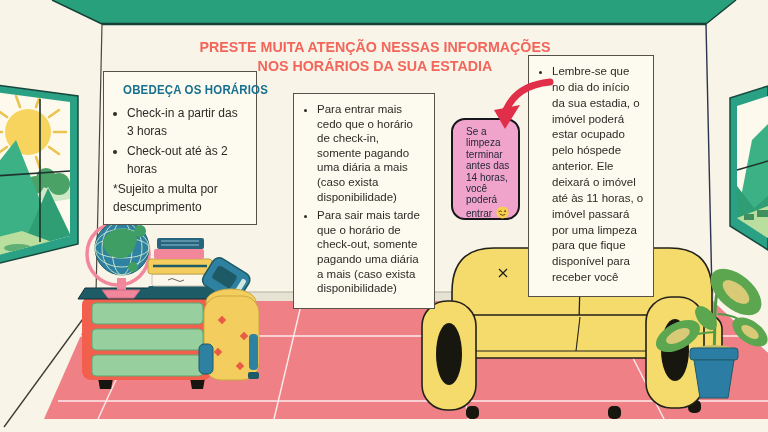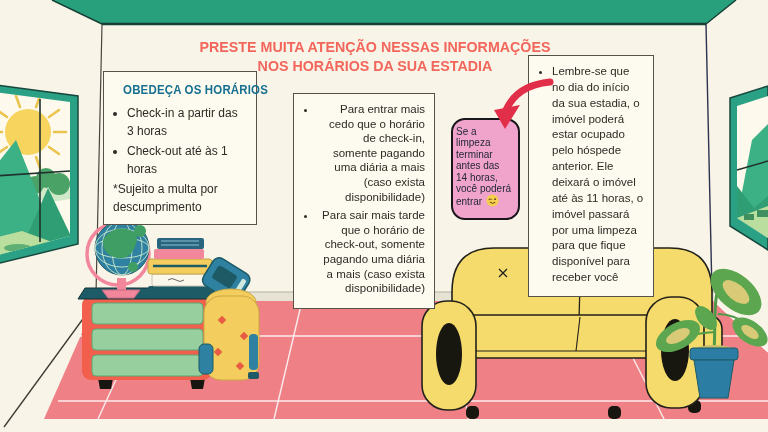--- a/index.html
+++ b/index.html
@@ -16,31 +16,31 @@
   .box ul{margin:0;padding-left:14px;}
   .box li{margin:0 0 2px;}
   #schedule-box{left:103px;top:71px;width:154px;min-height:150px;font-size:12px;line-height:1.5;}
   #schedule-box .heading{
     font-weight:bold;color:#17708f;font-size:13.5px;text-align:center;
     transform:scaleX(.85);transform-origin:50% 50%;white-space:nowrap;
     margin:0 0 4px;letter-spacing:.2px;
   }
   #schedule-box .footnote{margin-top:1px;}
   #policy-box{left:293px;top:93px;width:142px;min-height:190px;font-size:11.5px;line-height:1.27;}
-  #policy-box li{margin-bottom:4px;text-align:right;}
+  #policy-box li{margin-bottom:4px;}
   #reminder-box{left:528px;top:55px;width:126px;min-height:180px;font-size:11.5px;line-height:1.38;}
   #title{
     position:absolute;left:180px;top:38px;width:390px;z-index:2;
     text-align:center;color:#f2665c;font-weight:bold;
   }
   #title .tline{display:block;font-size:15.5px;line-height:1.2;transform:scaleX(.92);transform-origin:50% 50%;white-space:nowrap;}
   #cleaning-bubble{
     position:absolute;left:451px;top:118px;width:69px;height:102px;z-index:2;box-sizing:border-box;
     background:#f0a3cb;border:2px solid #18161b;border-radius:14px;
-    padding:6px 5px 4px 3px;font-size:10px;line-height:1.14;color:#23283a;
+    padding:6px 5px 4px 13px;font-size:10px;line-height:1.14;color:#23283a;
   }
   #arrow-overlay{position:absolute;left:492px;top:76px;z-index:3;}
   .emoji{display:inline-block;vertical-align:-2px;margin-left:1px;}
 </style>
 </head>
 <body>
 
 <div id="stage">
 
   <svg id="scene" width="768" height="432" viewBox="0 0 768 432">
@@ -232,21 +232,21 @@
 
   <div id="title">
     <span class="tline">PRESTE MUITA ATENÇÃO NESSAS INFORMAÇÕES</span>
     <span class="tline">NOS HORÁRIOS DA SUA ESTADIA</span>
   </div>
 
   <div id="schedule-box" class="box">
     <div class="heading">OBEDEÇA OS HORÁRIOS</div>
     <ul>
       <li>Check-in a partir das 3 horas</li>
-      <li>Check-out até às 1 horas</li>
+      <li>Check-out até às 2 horas</li>
     </ul>
     <div class="footnote">*Sujeito a multa por descumprimento</div>
   </div>
 
   <div id="policy-box" class="box">
     <ul>
       <li>Para entrar mais cedo que o horário de check-in, somente pagando uma diária a mais (caso exista disponibilidade)</li>
       <li>Para sair mais tarde que o horário de check-out, somente pagando uma diária a mais (caso exista disponibilidade)</li>
     </ul>
   </div>

